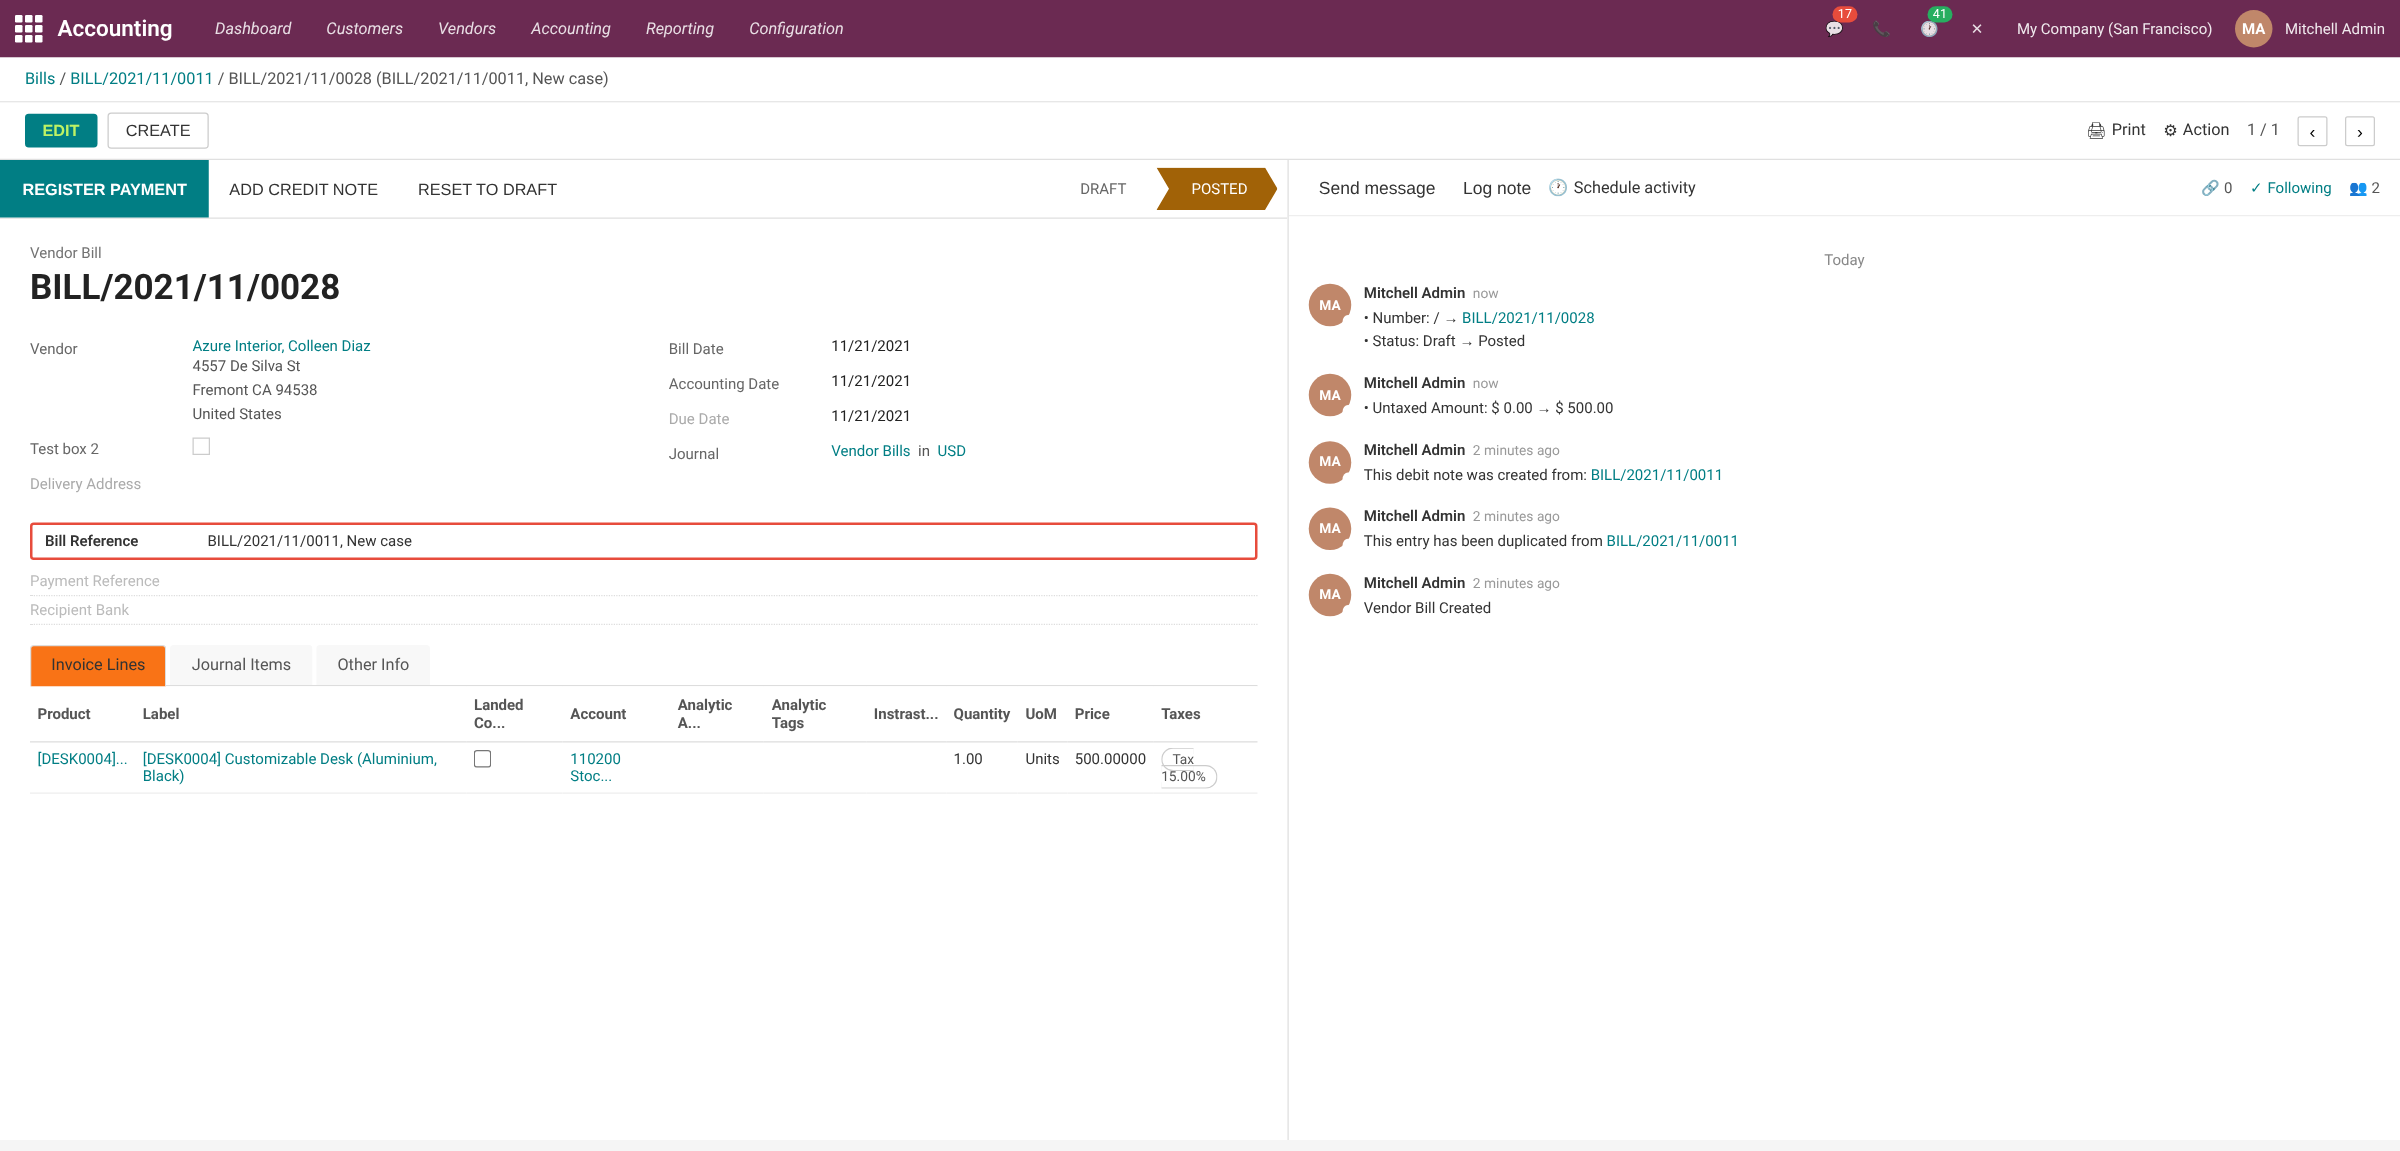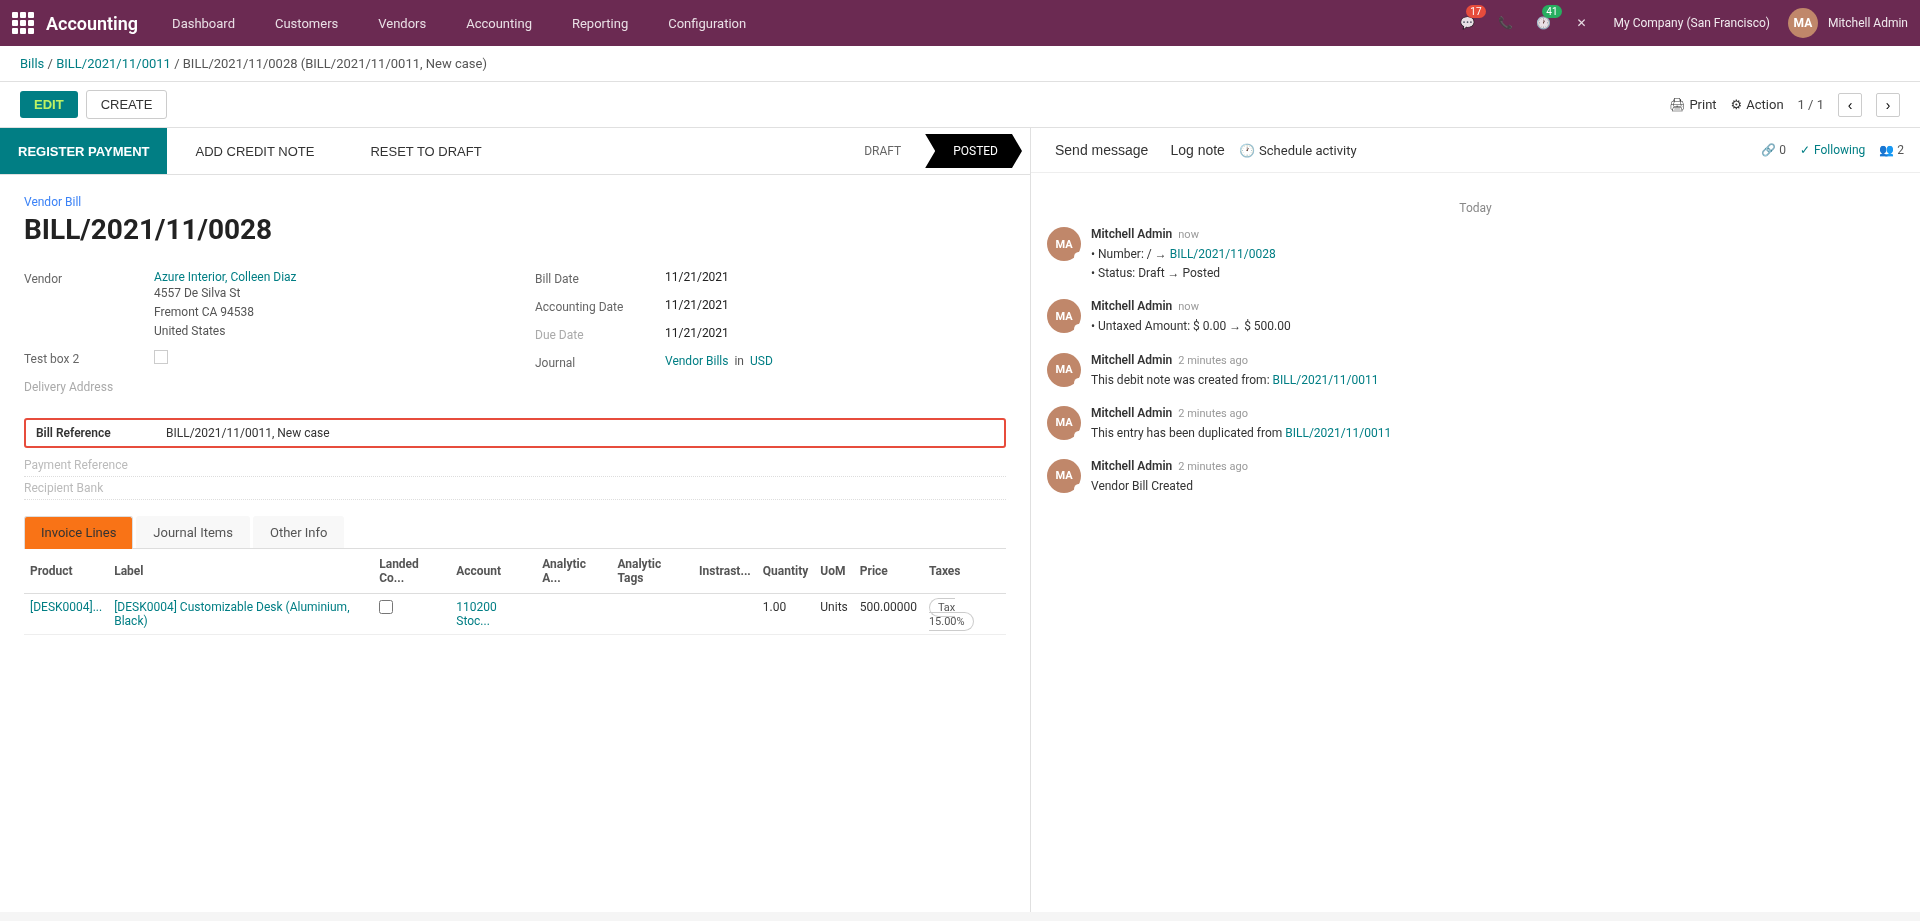--- a/index.html
+++ b/index.html
@@ -33,22 +33,23 @@
     }
     .topnav-grid-icon span {
       background: white;
       border-radius: 1px;
       display: block;
       width: 6px;
       height: 6px;
     }
     .topnav-menu {
       display: flex;
-      gap: 12px;
+      gap: 0;
       flex: 1;
+      font-style: italic;
     }
     .topnav-menu-item {
       color: rgba(255,255,255,0.85);
       padding: 0 14px;
       height: 46px;
       display: flex;
       align-items: center;
       cursor: pointer;
       font-size: 13px;
     }
@@ -194,21 +195,21 @@
       border: none;
       padding: 10px 18px;
       cursor: pointer;
       font-size: 13px;
       font-weight: 600;
       height: 46px;
     }
     .btn-add-credit, .btn-reset {
       background: none;
       border: none;
-      padding: 10px 28px;
+      padding: 10px 16px;
       cursor: pointer;
       font-size: 13px;
       color: #333;
       height: 46px;
     }
     .status-spacer { flex: 1; }
     .status-steps {
       display: flex;
       align-items: center;
       padding-right: 8px;
@@ -216,21 +217,21 @@
     .step {
       padding: 10px 24px;
       font-size: 12px;
       color: #888;
       position: relative;
     }
     .step-draft {
       color: #666;
     }
     .step-posted {
-      background: #000000;
+      background: #a16207;
       color: white;
       clip-path: polygon(0 0, calc(100% - 10px) 0, 100% 50%, calc(100% - 10px) 100%, 0 100%, 10px 50%);
       padding-left: 28px;
     }
 
     
     .outstanding-notice {
       background: #d9edf7;
       border-left: 4px solid #5bc0de;
       padding: 10px 16px;
@@ -239,21 +240,21 @@
       margin: 0;
     }
     .outstanding-notice strong { color: #31708f; }
 
     
     .form-area {
       padding: 20px 24px;
     }
     .doc-type {
       font-size: 12px;
-      color: #3b82f6;
+      color: #737373;
       margin-bottom: 4px;
     }
     .doc-number {
       font-size: 28px;
       font-weight: 700;
       color: #222;
       margin-bottom: 20px;
     }
 
     .form-grid {

